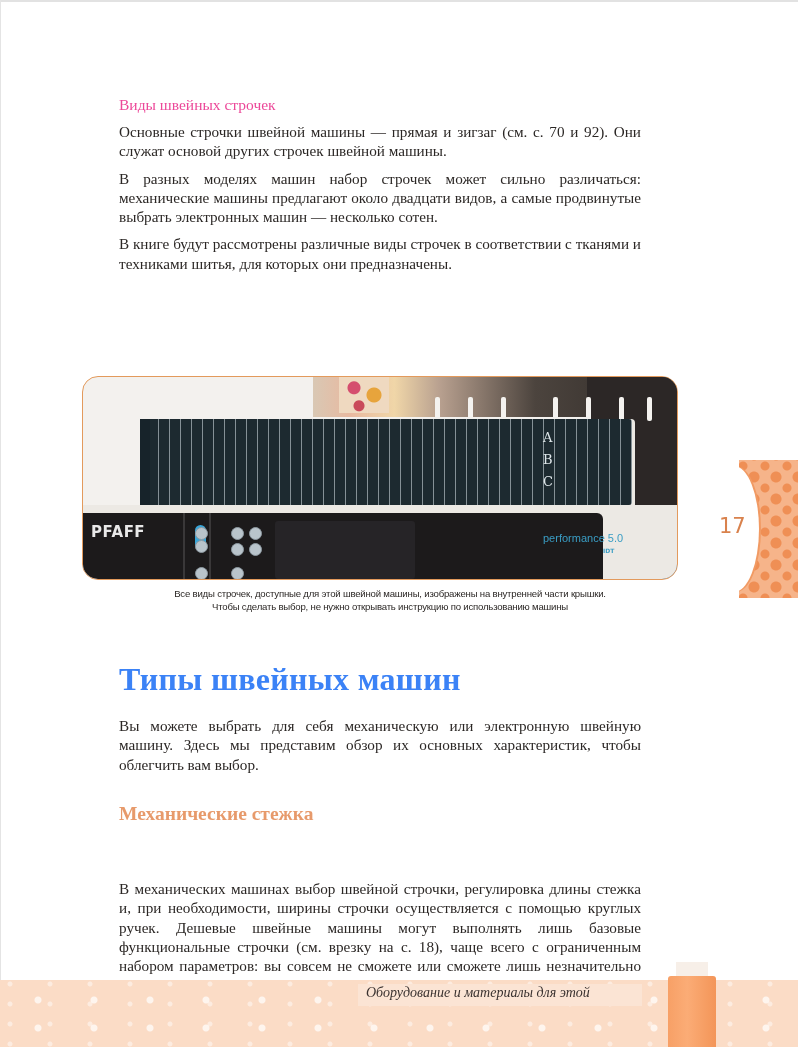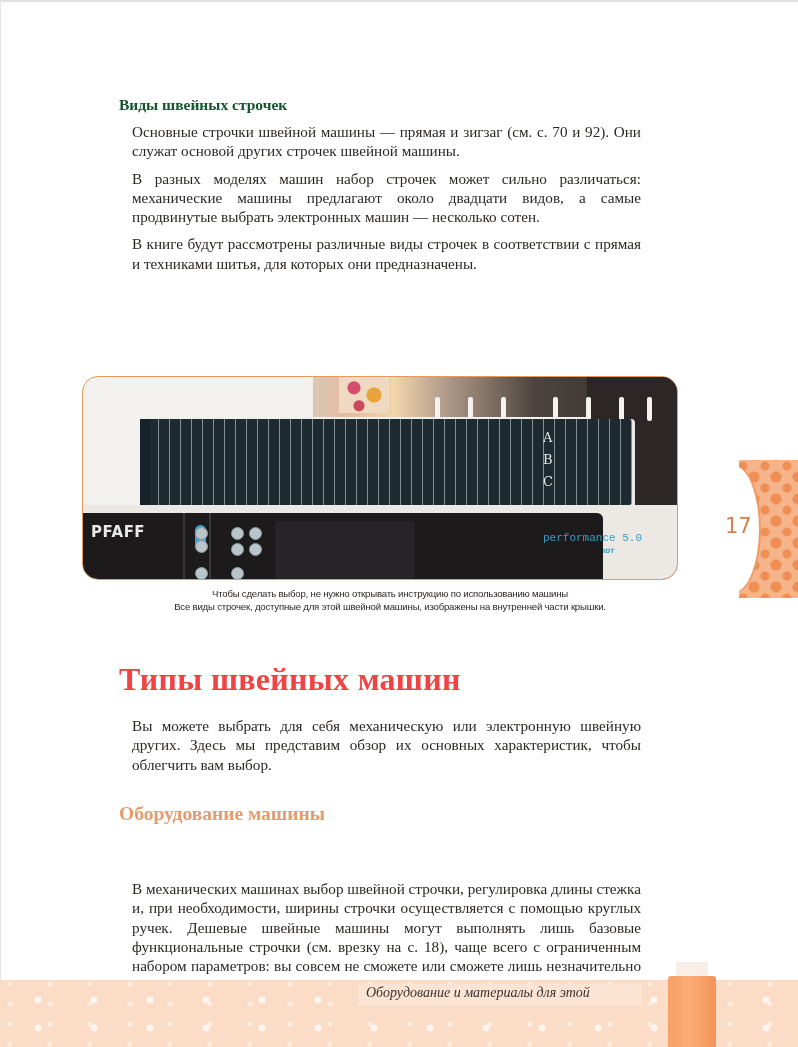--- a/index.html
+++ b/index.html
@@ -11,25 +11,25 @@
   }
   .page-edge { position: absolute; left: 0; top: 0; width: 798px; height: 2px; background: #e2e2e2; }
   .page-edge-left { position: absolute; left: 0; top: 0; width: 1px; height: 1047px; background: #e4e4e4; }
 
   .body-text {
     position: absolute; left: 119px; width: 522px;
     font-family: "Liberation Serif", serif;
     font-size: 15.2px; line-height: 19.3px;
     text-align: justify; color: #2b2725;
   }
-  .body-text p { margin: 0 0 8px 13px; }
+  .body-text p { margin: 0 0 8px 0; }
   .subhead {
     position: absolute; left: 119px; top: 96px;
-    font-family: "Liberation Serif", serif; font-weight: bold;
-    font-size: 15.5px; color: #14532d; text-align: center;
+    font-family: "Liberation Serif", serif; font-weight: normal;
+    font-size: 15.5px; color: #ec4899; text-align: center;
   }
 
   
   .photo {
     position: absolute; left: 82px; top: 376px; width: 594px; height: 202px;
     border: 1.5px solid #e39a5c; border-radius: 16px; overflow: hidden;
     background: #f3f1ee;
   }
   .photo .bg-right { position: absolute; left: 230px; top: 0; width: 370px; height: 40px;
     background: linear-gradient(90deg, #d9c8b4 0%, #e8b9a0 10%, #f0d6a8 22%, #b9a190 34%, #4c443e 60%, #2d2825 100%); }
@@ -50,21 +50,21 @@
   }
   .photo .stitch-panel .brand-strip { position: absolute; left: 0; top: 0; width: 10px; height: 86px; background: #17232a; }
   .photo .panel-letters { position: absolute; left: 460px; top: 50px; color: #dfe7ea; font-family: "DejaVu Serif", serif; font-size: 13px; line-height: 22px; }
   .photo .machine-body { position: absolute; left: 0; top: 128px; width: 594px; height: 74px; background: #ece9e4; }
   .photo .machine-face { position: absolute; left: 0; top: 136px; width: 520px; height: 66px; background: #1c1a1b; border-top-right-radius: 6px; }
   .photo .face-divider { position: absolute; top: 136px; width: 2px; height: 66px; background: #3a3839; }
   .photo .pfaff-logo { position: absolute; left: 8px; top: 146px; color: #e8e8e8; font-family: "DejaVu Sans", sans-serif; font-weight: bold; font-size: 15px; letter-spacing: 0.5px; }
   .photo .btn { position: absolute; width: 11px; height: 11px; border-radius: 50%; background: #b9c4cb; border: 1px solid #8e9aa2; }
   .photo .btn-blue { position: absolute; left: 112px; top: 148px; width: 11px; height: 24px; border-radius: 6px; background: #39a6d8; }
   .photo .screen { position: absolute; left: 192px; top: 144px; width: 140px; height: 58px; background: #262427; border-radius: 3px; }
-  .photo .model-name { position: absolute; left: 460px; top: 155px; color: #3a9dc4; font-family: Liberation Mono, monospace; font-size: 11px; }
+  .photo .model-name { position: absolute; left: 460px; top: 155px; color: #3a9dc4; font-family: Liberation Sans, sans-serif; font-size: 11px; }
   .photo .model-badge { position: absolute; left: 520px; top: 170px; color: #3a9dc4; font-family: "DejaVu Sans", sans-serif; font-size: 6px; font-weight: bold; }
 
   .caption {
     position: absolute; left: 150px; top: 587px; width: 480px;
     text-align: center; font-family: "Liberation Sans", sans-serif;
     font-size: 9.6px; line-height: 13px; color: #2b2725; letter-spacing: -0.2px;
   }
 
   
   .side-tab {
@@ -79,27 +79,27 @@
     background-size: 22px 22px, 22px 22px;
     background-position: 4px 6px, 15px 17px;
   }
   .side-tab .notch {
     position: absolute; left: -30px; top: 6px; width: 50px; height: 126px;
     background: #ffffff; border-radius: 50%;
     box-shadow: 2px 0 0 0 #f19a63;
   }
   .page-number {
     position: absolute; left: 719px; top: 514px; font-family: "DejaVu Sans", sans-serif;
-    font-size: 21px; color: #d9824d; margin-left: 6px;
+    font-size: 21px; color: #d9824d;
   }
 
   .h1 {
     position: absolute; left: 119px; top: 661px;
     font-family: "Liberation Serif", serif; font-weight: bold;
-    font-size: 32px; color: #ef4444; letter-spacing: 0.3px;
+    font-size: 32px; color: #3b82f6; letter-spacing: 0.3px;
   }
   .h2 {
     position: absolute; left: 119px; top: 803px;
     font-family: "Liberation Serif", serif; font-weight: bold;
     font-size: 19.5px; color: #e79a6b;
   }
 
   
   .footer-band {
     position: absolute; left: 0; top: 980px; width: 798px; height: 67px;
@@ -127,21 +127,21 @@
 <body>
 
 <div class="page-edge"></div>
 <div class="page-edge-left"></div>
 
 <div class="subhead">Виды швейных строчек</div>
 
 <div class="body-text" style="top:122px;">
   <p>Основные строчки швейной машины — прямая и зигзаг (см. с. 70 и 92). Они служат основой других строчек швейной машины.</p>
   <p>В разных моделях машин набор строчек может сильно различаться: механические машины предлагают около двадцати видов, а самые продвинутые выбрать электронных машин — несколько сотен.</p>
-  <p>В книге будут рассмотрены различные виды строчек в соответствии с прямая и техниками шитья, для которых они предназначены.</p>
+  <p>В книге будут рассмотрены различные виды строчек в соответствии с тканями и техниками шитья, для которых они предназначены.</p>
 </div>
 
 <div class="photo">
   <div class="bg-right"></div>
   <div class="bg-floral"></div>
   <div class="bg-dark"></div>
   <div class="lid"></div>
   <div class="peg" style="left:352px;"></div>
   <div class="peg" style="left:385px;"></div>
   <div class="peg" style="left:418px;"></div>
@@ -170,36 +170,36 @@
   <div class="btn" style="left:148px;top:166px;"></div>
   <div class="btn" style="left:166px;top:166px;"></div>
   <div class="btn" style="left:112px;top:190px;"></div>
   <div class="btn" style="left:148px;top:190px;"></div>
   <div class="screen"></div>
   <div class="model-name">performance 5.0</div>
   <div class="model-badge">IDT</div>
 </div>
 
 <div class="caption">
+  <div>Все виды строчек, доступные для этой швейной машины, изображены на внутренней части крышки.</div>
   <div>Чтобы сделать выбор, не нужно открывать инструкцию по использованию машины</div>
-  <div>Все виды строчек, доступные для этой швейной машины, изображены на внутренней части крышки.</div>
 </div>
 
 <div class="side-tab">
   <div class="dots"></div>
   <div class="notch"></div>
 </div>
 <div class="page-number">17</div>
 
 <div class="h1">Типы швейных машин</div>
 <div class="body-text" style="top:716px;">
-  <p>Вы можете выбрать для себя механическую или электронную швейную других. Здесь мы представим обзор их основных характеристик, чтобы облегчить вам выбор.</p>
-</div>
-
-<div class="h2">Оборудование машины</div>
+  <p>Вы можете выбрать для себя механическую или электронную швейную машину. Здесь мы представим обзор их основных характеристик, чтобы облегчить вам выбор.</p>
+</div>
+
+<div class="h2">Механические стежка</div>
 <div class="body-text" style="top:879px;">
   <p>В механических машинах выбор швейной строчки, регулировка длины стежка и, при необходимости, ширины строчки осуществляется с помощью круглых ручек. Дешевые швейные машины могут выполнять лишь базовые функциональные строчки (см. врезку на с. 18), чаще всего с ограниченным набором параметров: вы совсем не сможете или сможете лишь незначительно изменить длину стежка и ширину строчки.</p>
 </div>
 
 <div class="footer-band"></div>
 <div class="footer-label-bg"></div>
 <div class="footer-label">Оборудование и материалы для этой</div>
 <div class="spool-cap"></div>
 <div class="spool"></div>
 

